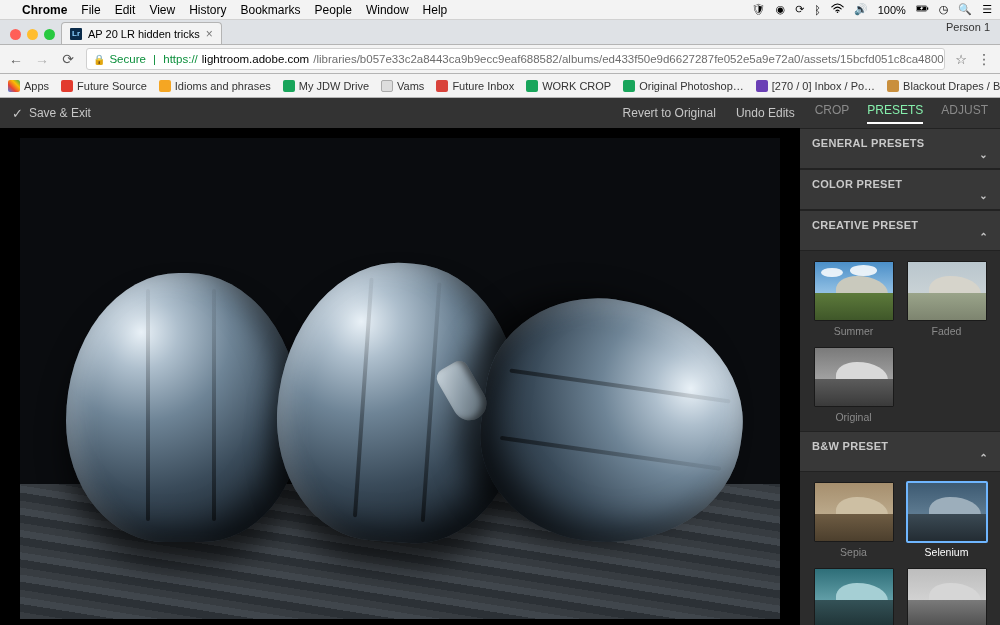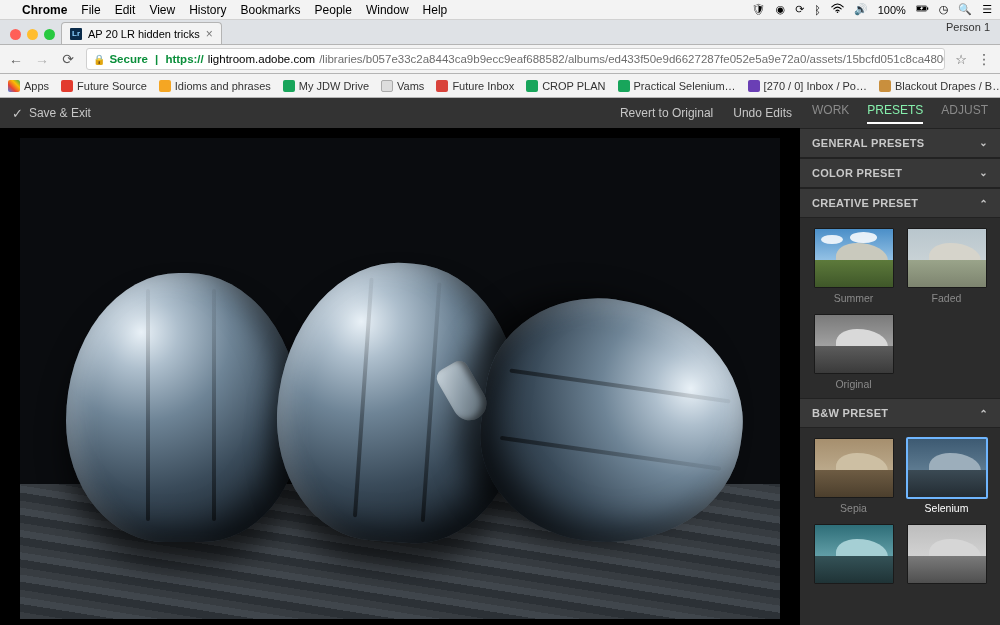--- a/index.html
+++ b/index.html
@@ -38,21 +38,21 @@
   .tl.grn{background:#28c940;}
   .tab{background:var(--chrome-tab-bg);border:1px solid var(--chrome-border);border-bottom:none;border-radius:4px 4px 0 0;height:22px;display:flex;align-items:center;gap:6px;padding:4px 8px;font-size:11px;min-width:160px;text-align:center;}
   .tab .favicon{width:12px;height:12px;background:#0a2b4a;display:inline-flex;align-items:center;justify-content:center;color:#8bd0ff;font-size:8px;font-weight:bold;border-radius:1px;}
   .tab .close{margin-left:auto;color:#777;font-size:12px;}
   .person{position:absolute;right:10px;top:1px;font-size:11px;color:#333;}
   .urlbar-row{height:30px;background:var(--chrome-tab-bg);display:flex;align-items:center;padding:0 8px;gap:10px;border-top:1px solid var(--chrome-border);border-bottom:1px solid var(--chrome-border);}
   .nav-btn{color:#5a5a5a;font-size:14px;width:16px;text-align:center;}
   .nav-btn.disabled{color:#b0b0b0;}
   .urlbox{flex:1;height:22px;background:#fff;border:1px solid #d0d0d0;border-radius:3px;display:flex;align-items:center;padding:0 6px;font-size:11.5px;gap:4px;overflow:hidden;white-space:nowrap;}
   .lock{color:var(--url-green);font-size:10px;}
-  .scheme{color:var(--url-green);font-weight:bold;}
+  .scheme{color:var(--url-green);}
   .host{color:#000;}
   .path{color:var(--url-grey);}
   .star{color:#5a5a5a;font-size:13px;}
   .dots{color:#5a5a5a;font-size:14px;letter-spacing:1px;}
   .bookmark-row{height:24px;background:var(--chrome-tab-bg);display:flex;align-items:center;padding:0 8px;gap:12px;font-size:11px;color:var(--bookmark-txt);border-bottom:1px solid var(--chrome-border);overflow:hidden;}
   .bm{display:flex;align-items:center;gap:4px;white-space:nowrap;}
   .bm .bico{width:12px;height:12px;border-radius:2px;display:inline-block;}
   
   .app{position:absolute;top:98px;left:0;right:0;bottom:0;background:var(--app-bg);display:flex;flex-direction:column;}
   .app-top{height:30px;background:#333;display:flex;align-items:center;padding:0 12px;color:var(--panel-txt);font-size:12px;gap:18px;}
@@ -77,21 +77,21 @@
   .pepper::before{left:34%;} .pepper::after{left:62%;}
   .pepper.p1{left:6%;bottom:16%;width:31%;height:56%;}
   .pepper.p2{left:34%;bottom:16%;width:32%;height:58%;transform:rotate(4deg);}
   .pepper.p3{left:62%;bottom:14%;width:32%;height:54%;transform:rotate(98deg);}
   .stem{position:absolute;width:34px;height:60px;border-radius:10px 10px 18px 18px;
     background:linear-gradient(135deg,#cdd8df 0%,#8a99a4 50%,#4c5962 100%);
     box-shadow:inset -4px -3px 6px rgba(0,0,0,0.5);}
   .stem.s3{left:56%;bottom:41%;transform:rotate(-30deg);}
   
   .panel{width:200px;background:var(--panel-bg);color:var(--panel-txt);font-size:12px;display:flex;flex-direction:column;overflow:hidden;}
-  .section-head{background:var(--panel-header-bg);padding:8px 12px;font-size:11px;letter-spacing:0.3px;display:flex;color:#c9c9c9;border-top:1px solid #222;border-bottom:1px solid #222;font-weight:600;}
+  .section-head{background:var(--panel-header-bg);padding:8px 12px;font-size:11px;letter-spacing:0.3px;display:flex;color:#c9c9c9;border-top:1px solid #222;border-bottom:1px solid #222;font-weight:600;flex-direction:column;}
   .section-head .chev{margin-left:auto;font-size:10px;transition:transform .1s;}
   .section-head .chev.down{transform:rotate(0deg);} 
   .section-head .chev.up{transform:rotate(180deg);}
   .presets-grid{display:grid;grid-template-columns:1fr 1fr;gap:10px 10px;padding:10px 12px 8px;background:var(--panel-bg);}
   .preset{display:flex;flex-direction:column;align-items:center;gap:4px;}
   .thumb{width:80px;height:60px;border:1px solid #1a1a1a;border-radius:1px;background:#555;position:relative;overflow:hidden;}
   .thumb.selected{outline:2px solid var(--selected);outline-offset:-1px;}
   .preset .lbl{font-size:10.5px;color:var(--panel-txt-dim);}
   .preset .lbl.sel{color:#fff;}
   
@@ -218,25 +218,25 @@
     <div class="bm">
         <span class="bico" style="background:#ddd;border:1px solid #aaa"></span>
         <span>Vams</span>
       </div>
     <div class="bm">
         <span class="bico" style="background:#d9433b"></span>
         <span>Future Inbox</span>
       </div>
     <div class="bm">
         <span class="bico" style="background:#18a55b"></span>
-        <span>CROP PLAN</span>
+        <span>WORK CROP</span>
       </div>
     <div class="bm">
         <span class="bico" style="background:#18a55b"></span>
-        <span>Practical Selenium…</span>
+        <span>Original Photoshop…</span>
       </div>
     <div class="bm">
         <span class="bico" style="background:#6a3fb5"></span>
         <span>[270 / 0] Inbox / Po…</span>
       </div>
     <div class="bm">
         <span class="bico" style="background:#c98f3d"></span>
         <span>Blackout Drapes / B…</span>
       </div>
 
@@ -246,21 +246,21 @@
 <div class="app">
   <div class="app-top">
     <div class="save-exit">
       <span class="chk">✓</span>
       <span>Save &amp; Exit</span>
     </div>
     <div class="right">
       <span>Revert to Original</span>
       <span>Undo Edits</span>
       <div class="modes">
-        <span>WORK</span>
+        <span>CROP</span>
         <span class="active">PRESETS</span>
         <span>ADJUST</span>
       </div>
     </div>
   </div>
 
   <div class="app-body">
     <div class="canvas-wrap">
       <div class="canvas">
         <div class="table-surface"></div>

